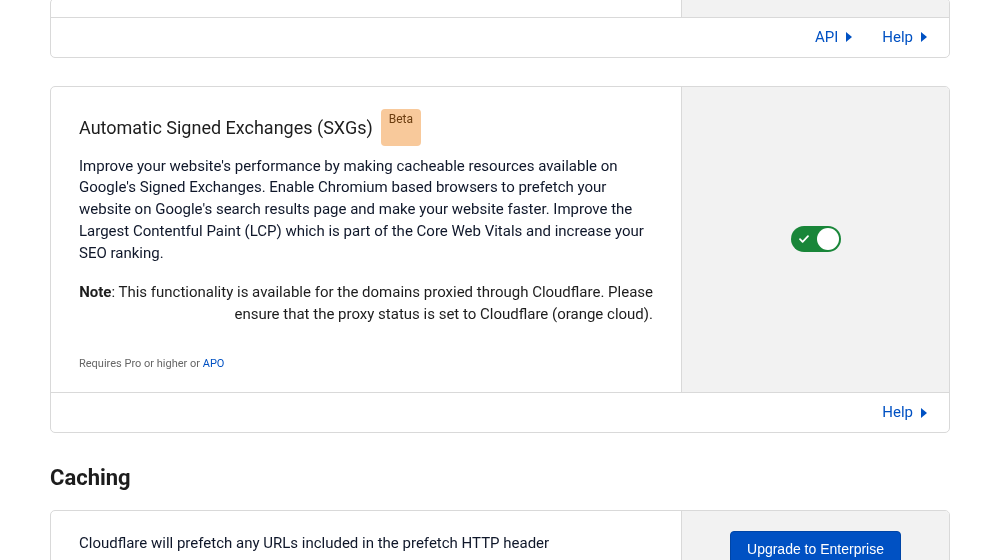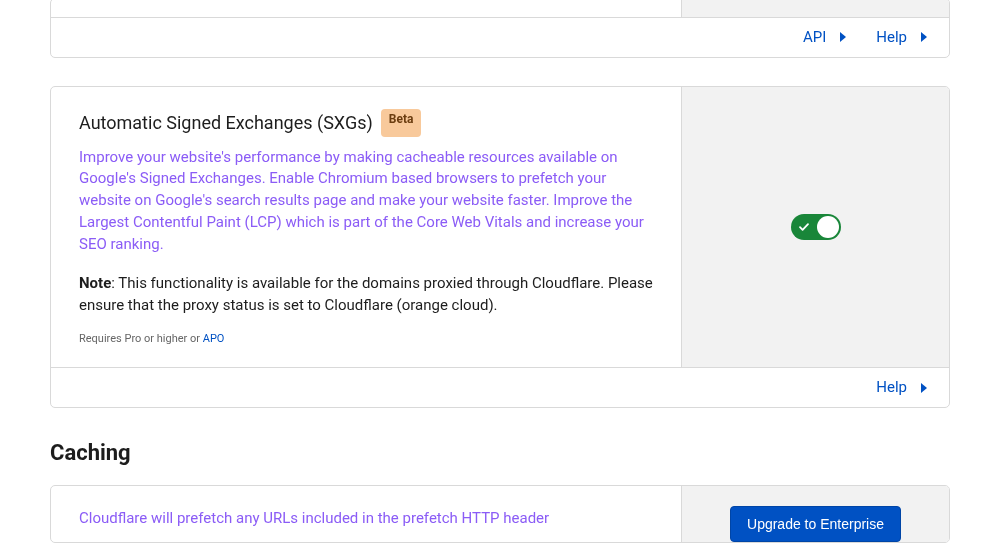--- a/index.html
+++ b/index.html
@@ -47,21 +47,21 @@
     gap: 30px;
     min-height: 38px;
   }
   .footer-link {
     color: #0051c3;
     font-size: 15px;
     text-decoration: none;
     display: inline-flex;
     align-items: center;
     cursor: pointer;
-    gap: 12px;
+    gap: 6px;
   }
   .caret-right {
     width: 0; height: 0;
     border-top: 5px solid transparent;
     border-bottom: 5px solid transparent;
     border-left: 6px solid currentColor;
     display: inline-block;
     margin-left: 2px;
   }
   .title-row {
@@ -72,35 +72,36 @@
   }
   .title {
     font-size: 18px;
     font-weight: 400;
     color: #1d1d1d;
   }
   .badge {
     background: #f8c99b;
     color: #6b3d10;
     font-size: 12px;
-    padding: 1px 8px 9px;
+    padding: 1px 8px 18px;
     border-radius: 4px;
-    font-weight: 700;
+    font-weight: 400;
   }
   .desc {
     font-size: 15px;
-    color: #8b5cf6;
+    color: #0f172a;
     margin-bottom: 18px;
     line-height: 1.45;
   }
   .note {
     font-size: 15px;
     color: #1d1d1d;
-    margin-bottom: 14px;
+    margin-bottom: 30px;
     line-height: 1.45;
+    text-align: right;
   }
   .note b { font-weight: 700; }
   .meta {
     font-size: 11px;
     color: #666;
   }
   .meta a, .inline-link {
     color: #0051c3;
     text-decoration: none;
     cursor: pointer;

